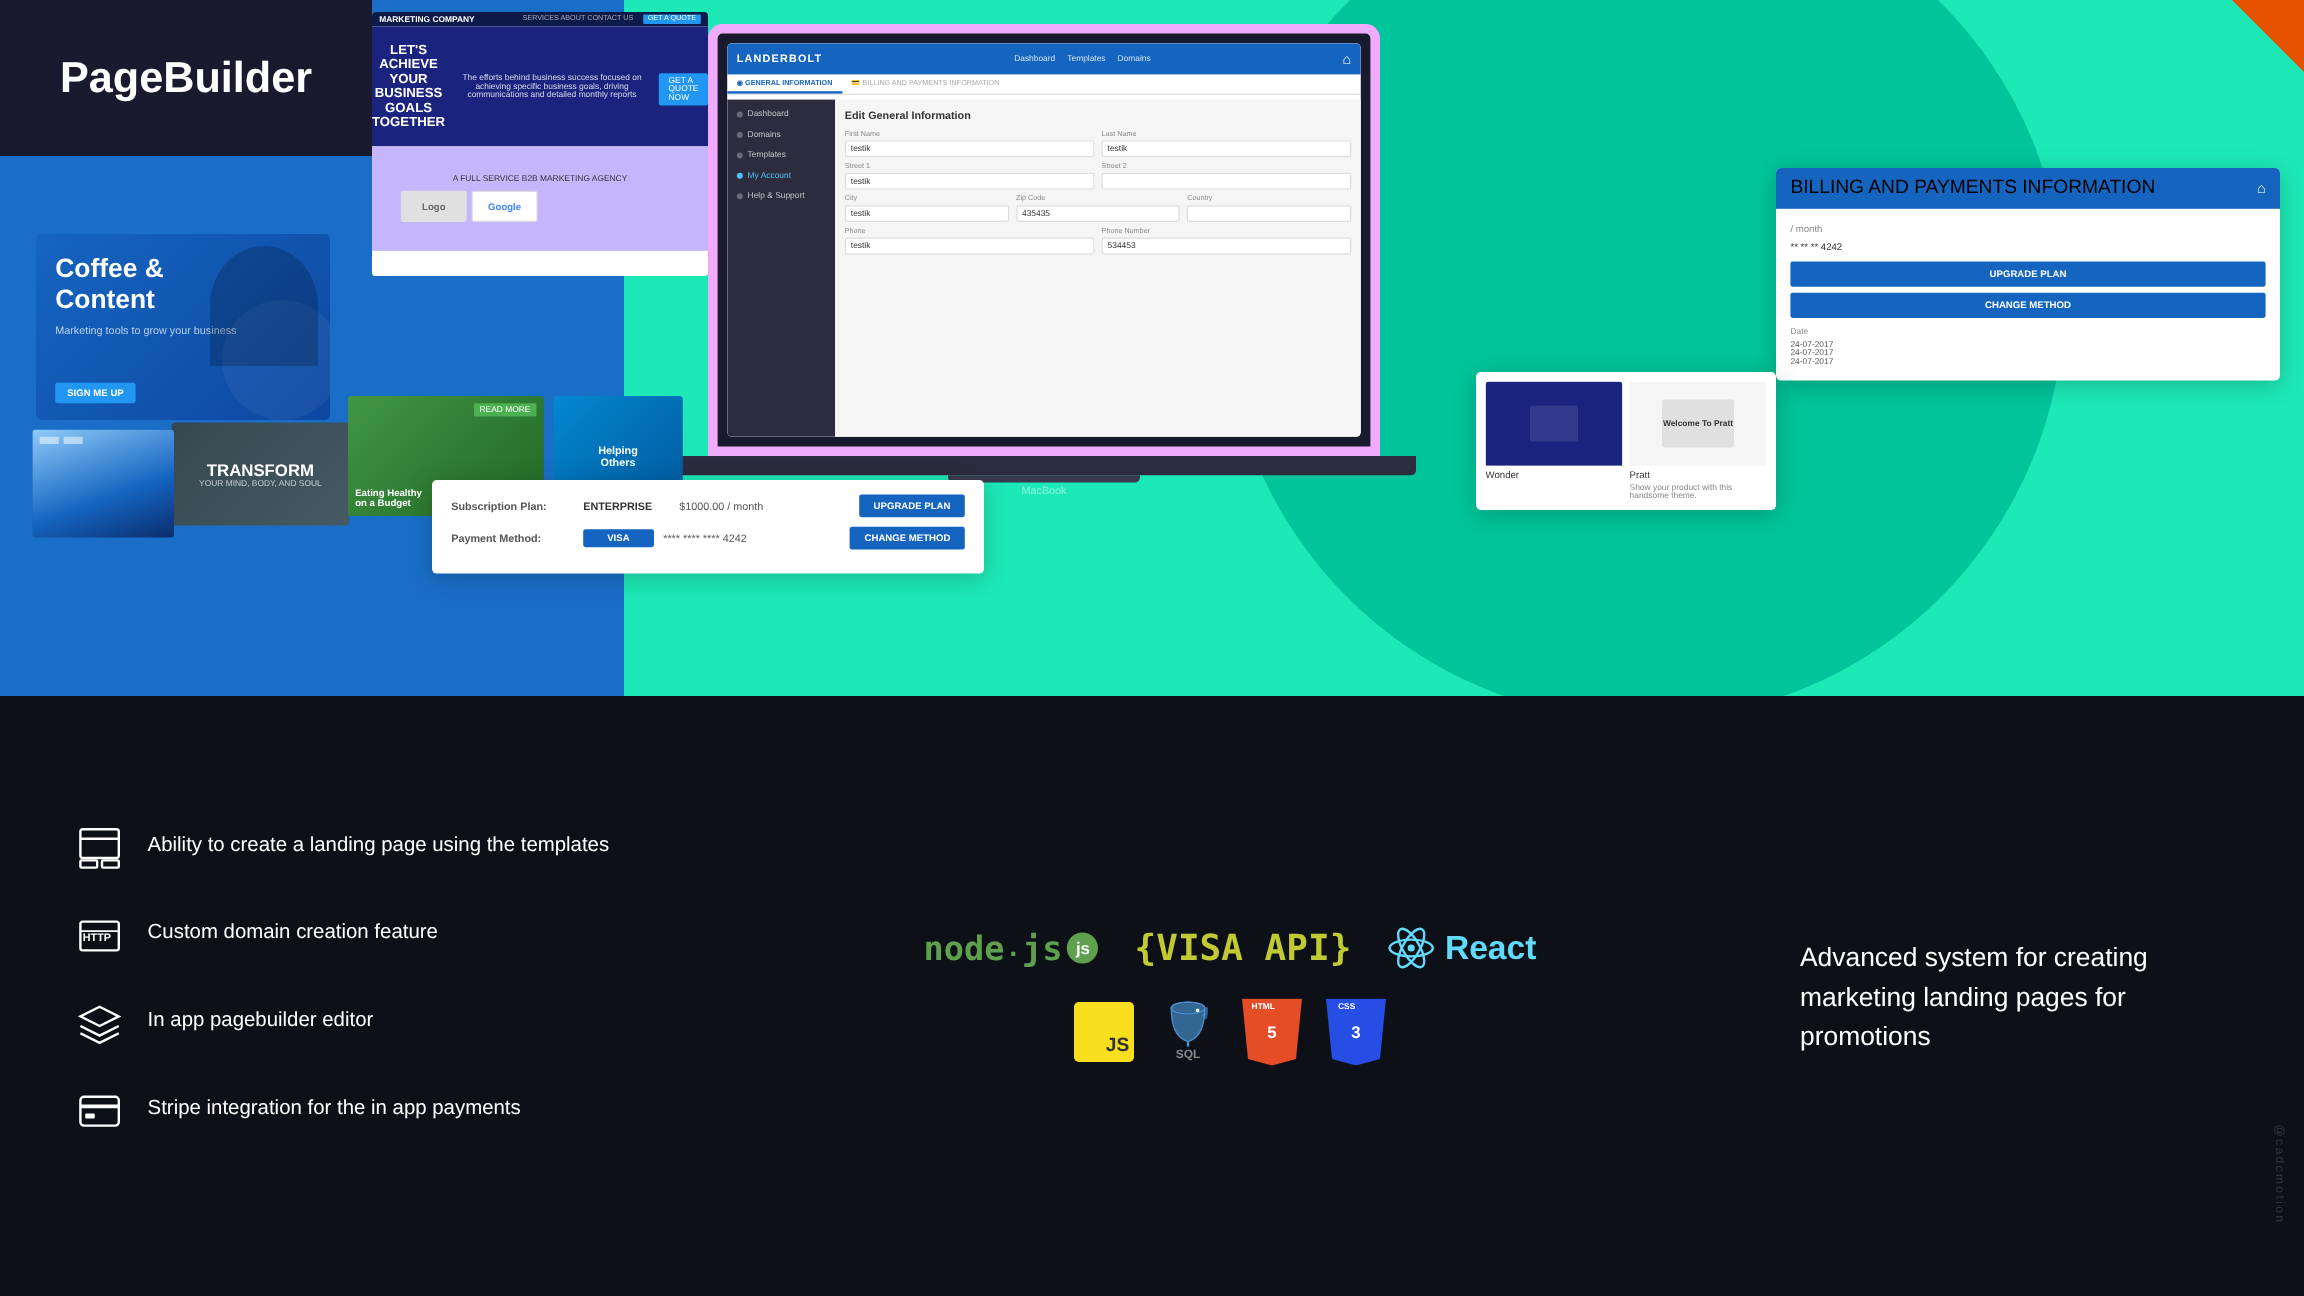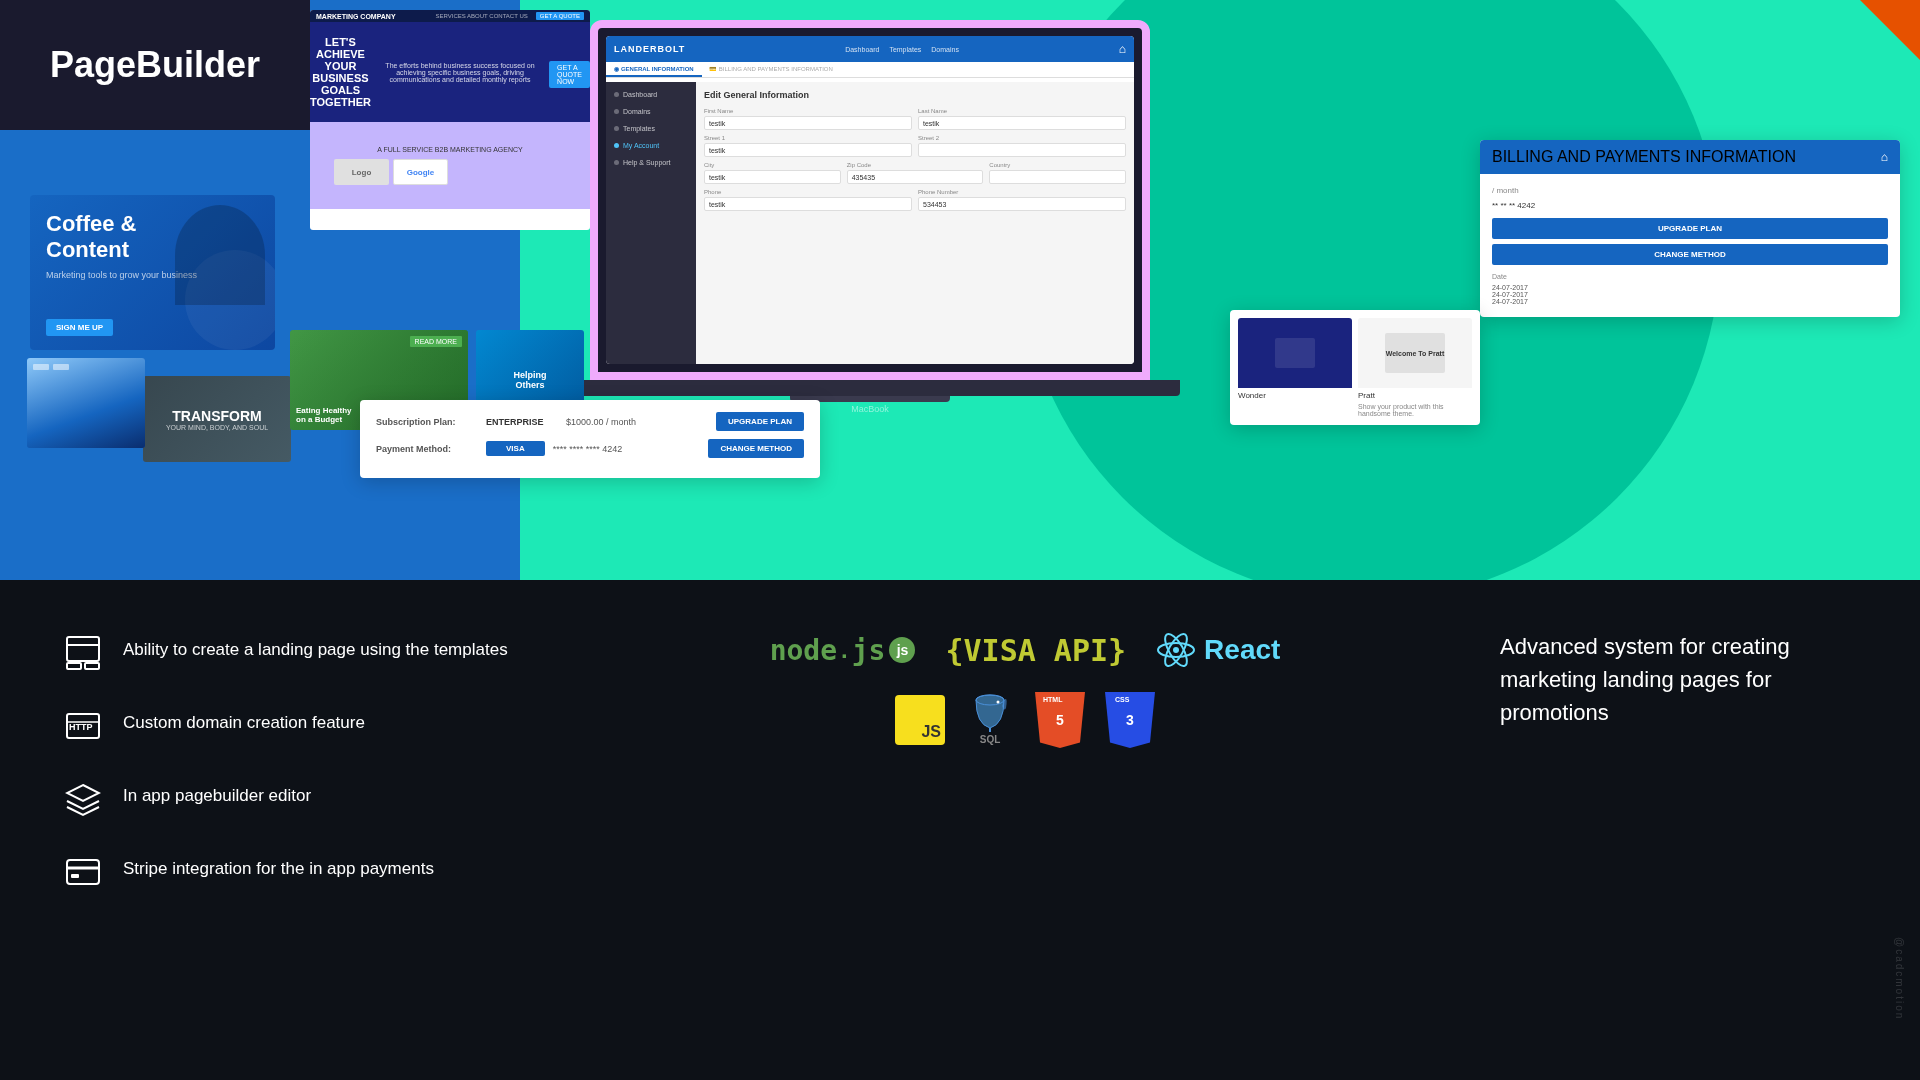--- a/index.html
+++ b/index.html
@@ -149,21 +149,21 @@
       margin-bottom: 6px;
     }
     .marketing-logos {
       display: flex;
       gap: 4px;
     }
 
     
     .transform-banner {
       position: absolute;
-      left: 143px; top: 376px;
+      left: 143px; top: 352px;
       width: 148px; height: 86px;
       background: linear-gradient(135deg, #37474f, #455a64);
       border-radius: 3px;
       display: flex;
       align-items: center;
       justify-content: center;
       z-index: 5;
       flex-direction: column;
     }
     .transform-text {
@@ -471,21 +471,21 @@
       font-size: 7px;
       color: #888;
     }
 
     
     .bottom-section {
       width: 1920px;
       height: 500px;
       background: #0d1117;
       display: flex;
-      align-items: flex-start;
+      align-items: center;
       padding: 50px 60px;
       gap: 0;
     }
 
     .bottom-left {
       width: 530px;
       flex-shrink: 0;
     }
 
     .feature-item {
@@ -690,21 +690,21 @@
       </div>
     </div>
 
     <div class="transform-banner">
       <div class="transform-text">TRANSFORM</div>
       <div class="transform-sub">YOUR MIND, BODY, AND SOUL</div>
     </div>
 
     <div style="position:absolute; left:290px; top:330px; display:flex; gap:8px; z-index:10;">
 
-      <div style="width:178px;height:100px;background:linear-gradient(135deg,#388e3c,#1b5e20);border-radius:3px;overflow:hidden;display:flex;align-items:flex-end;padding:6px;position:relative;">
+      <div style="width:163px;height:100px;background:linear-gradient(135deg,#388e3c,#1b5e20);border-radius:3px;overflow:hidden;display:flex;align-items:flex-end;padding:6px;position:relative;">
         <div style="position:absolute;top:0;left:0;right:0;bottom:0;background:linear-gradient(135deg,#66bb6a33,#2e7d3266);"></div>
         <div style="color:white;font-size:8px;font-weight:bold;z-index:1;">Eating Healthy<br>on a Budget</div>
         <div style="position:absolute;top:6px;right:6px;background:#4caf50;color:white;font-size:7px;padding:2px 5px;border-radius:1px;">READ MORE</div>
       </div>
 
       <div style="width:108px;height:100px;background:linear-gradient(135deg,#0288d1,#01579b);border-radius:3px;display:flex;align-items:center;justify-content:center;position:relative;overflow:hidden;">
         <div style="color:white;font-size:9px;font-weight:bold;text-align:center;padding:6px;">Helping<br>Others</div>
       </div>
     </div>
 

